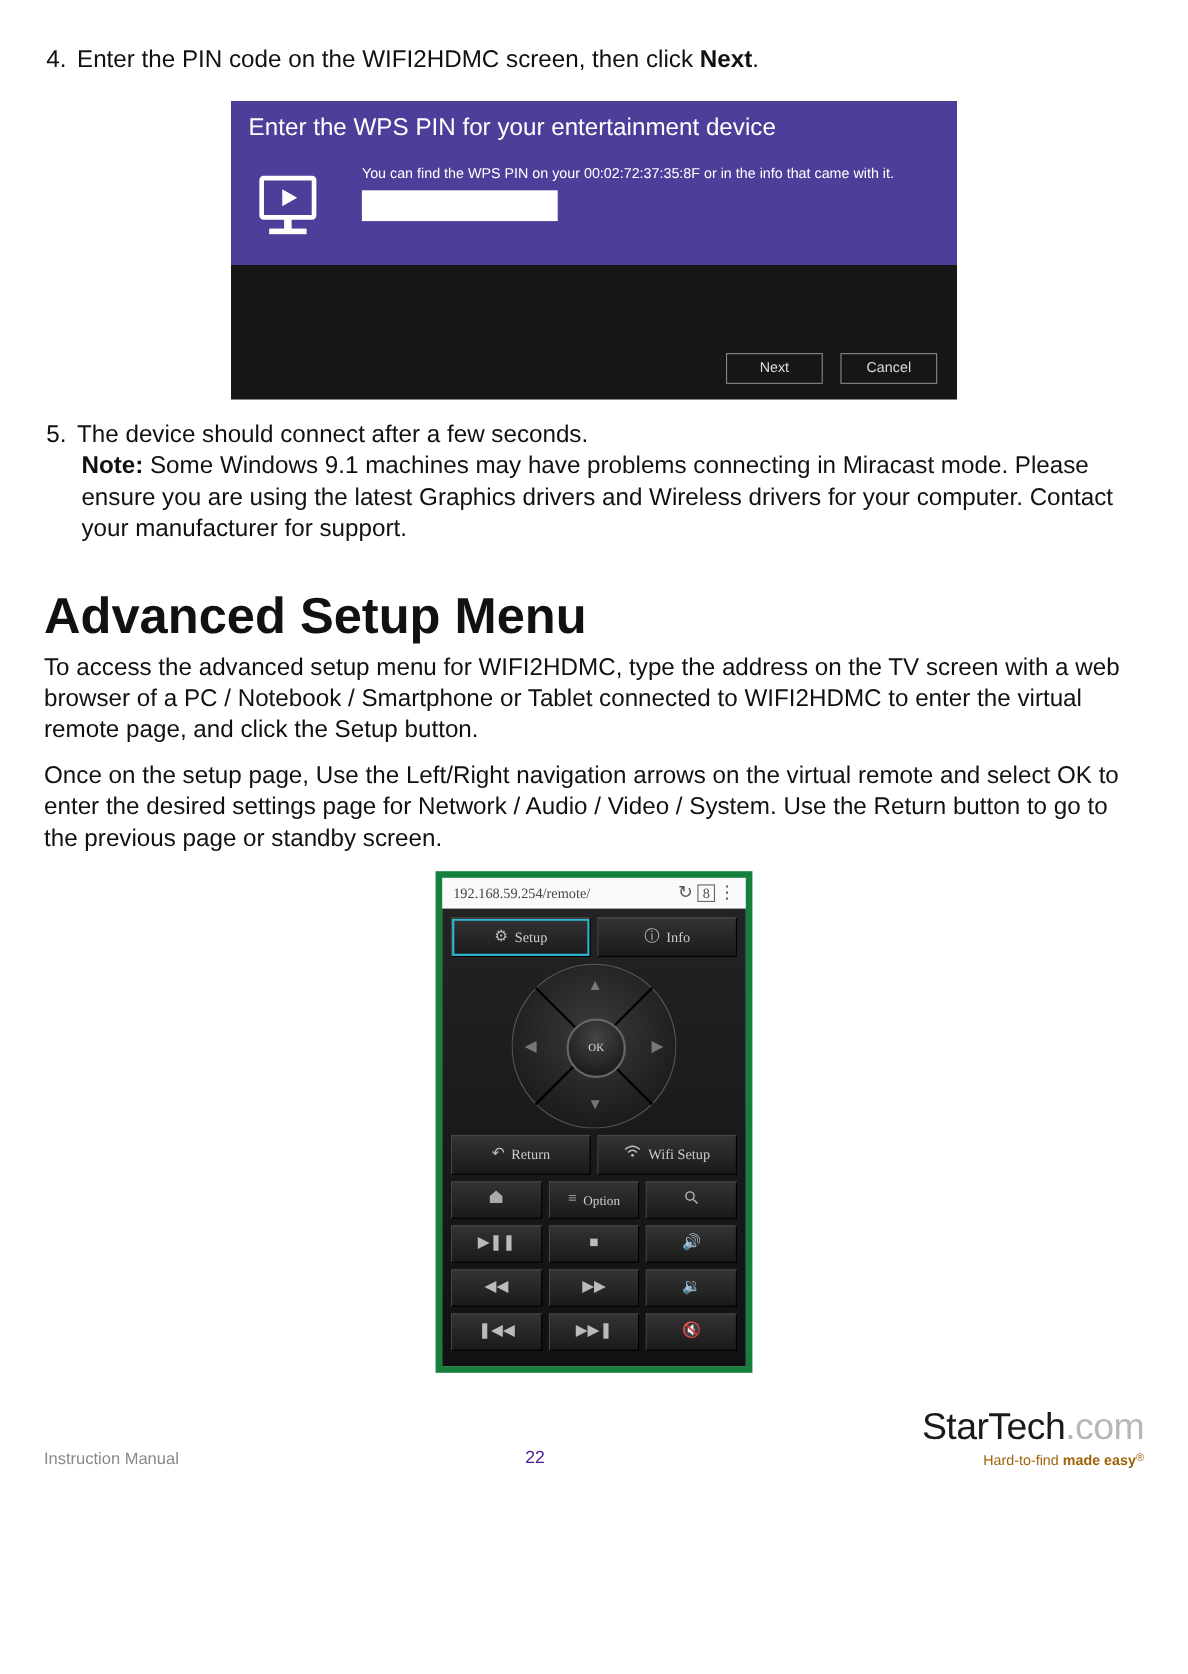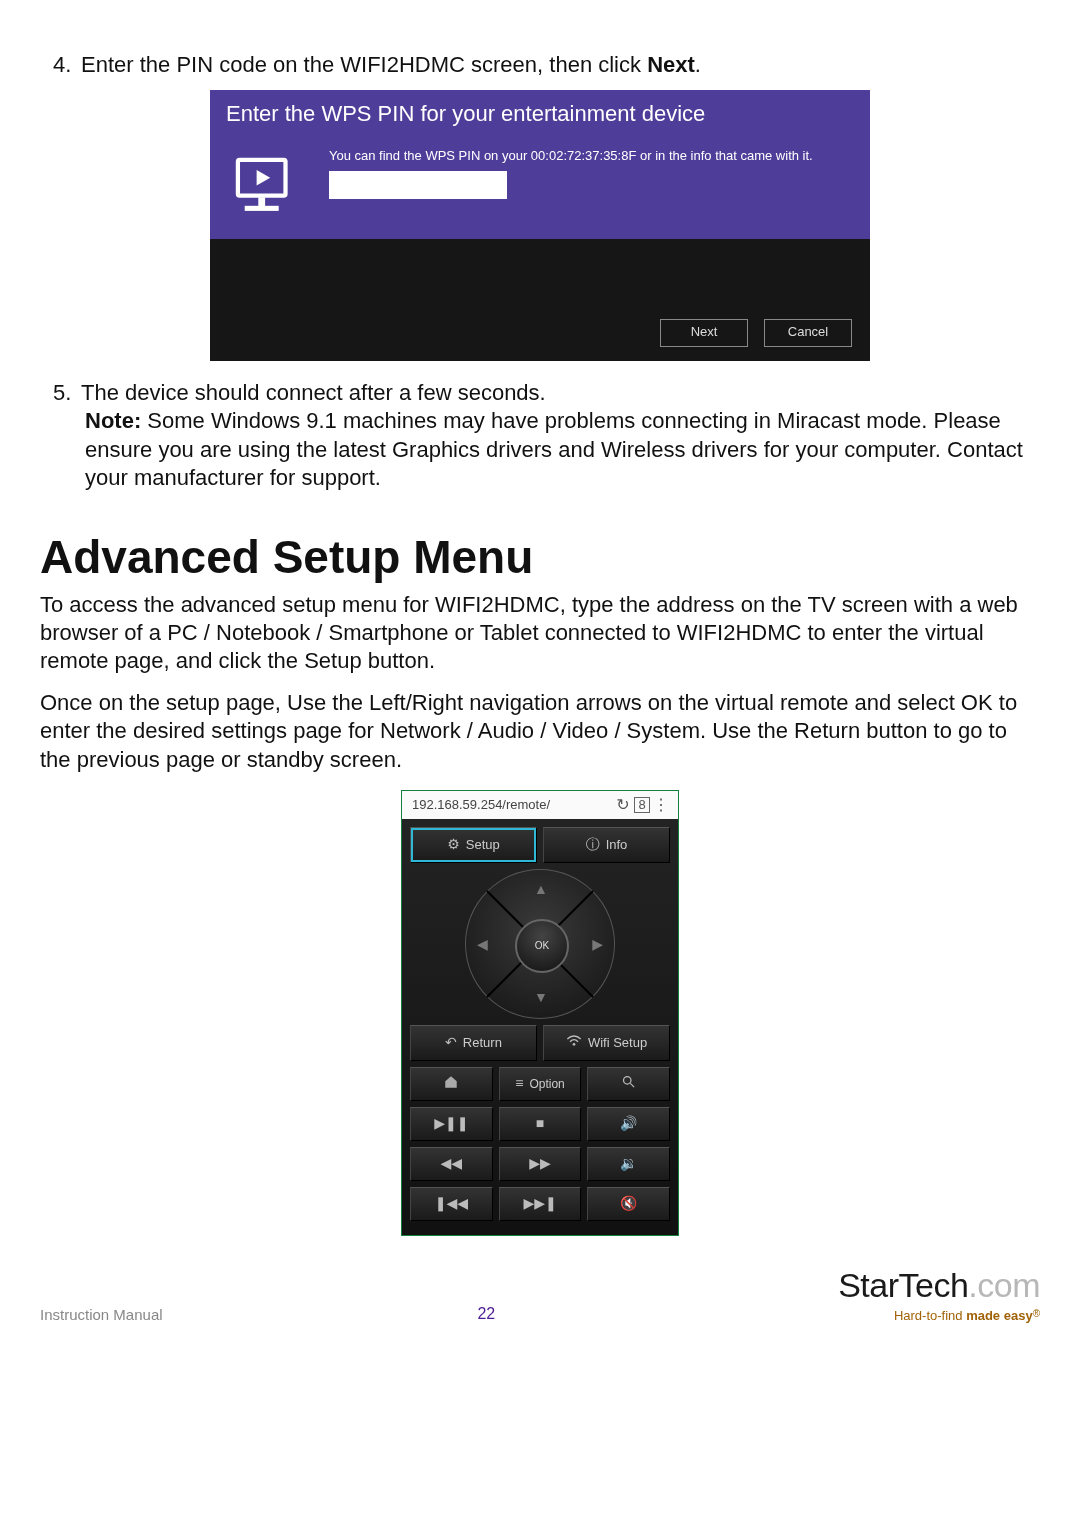--- a/index.html
+++ b/index.html
@@ -9,38 +9,38 @@
     background: #fff;
     width: 1080px;
     padding: 40px 40px 20px 40px;
     box-sizing: border-box;
     font-size: 22px;
     line-height: 1.28;
   }
 
   ol.steps {
     list-style: none;
-    margin: 11px;
+    margin: 0;
     padding: 0;
   }
   ol.steps > li {
     padding-left: 34px;
     text-indent: -32px;
     margin-bottom: 4px;
   }
   ol.steps > li .num {
     display: inline-block;
     width: 28px;
     text-indent: 0;
   }
   .note-b { font-weight: 700; }
 
   
   .wps-wrap {
-    margin: 10px auto 18px auto;
+    margin: 24px auto 18px auto;
     width: 660px;
   }
   .wps-dialog {
     background: #161616;
     color: #fff;
     font-family: "Segoe UI", Arial, sans-serif;
     font-size: 14px;
   }
   .wps-header {
     background: #4e3e99;
@@ -104,23 +104,23 @@
     font-weight: 700;
     margin: 36px 0 2px 0;
     color: #111;
   }
   p.body { margin: 4px 0 14px 0; }
 
   
   .remote-wrap {
     width: 276px;
     margin: 16px auto 10px auto;
-    border: 1px solid #15803d;
+    border: 6px solid #15803d;
     background: #fafafa;
-    font-family: Liberation Sans, sans-serif;
+    font-family: Liberation Serif, serif;
   }
   .remote-addr {
     display: flex;
     align-items: center;
     padding: 6px 6px;
     font-size: 13px;
     color: #444;
   }
   .remote-addr .url { flex:1; padding-left:4px; }
   .addr-icn {

